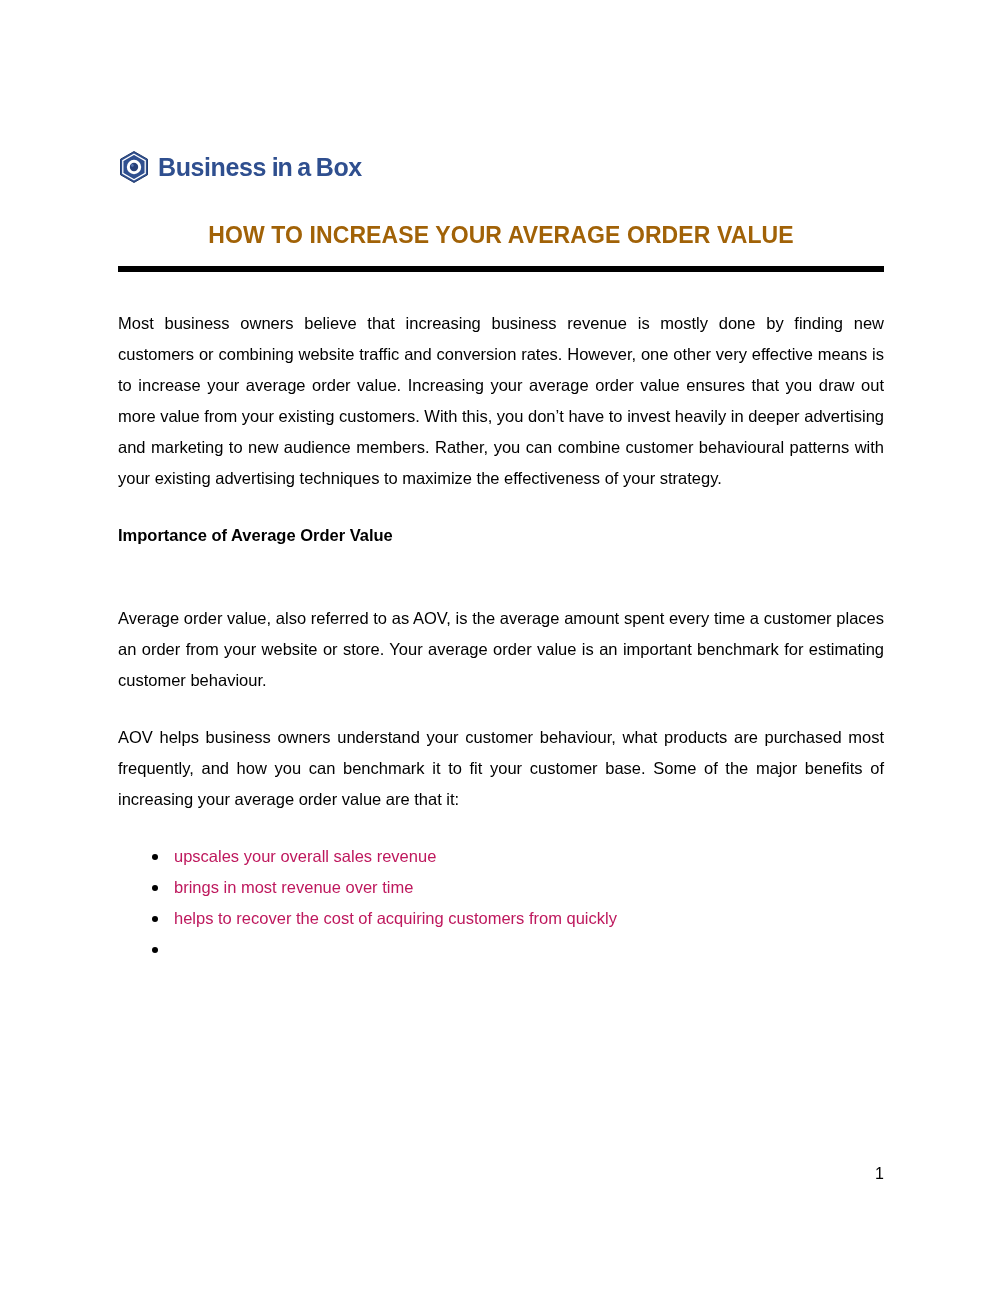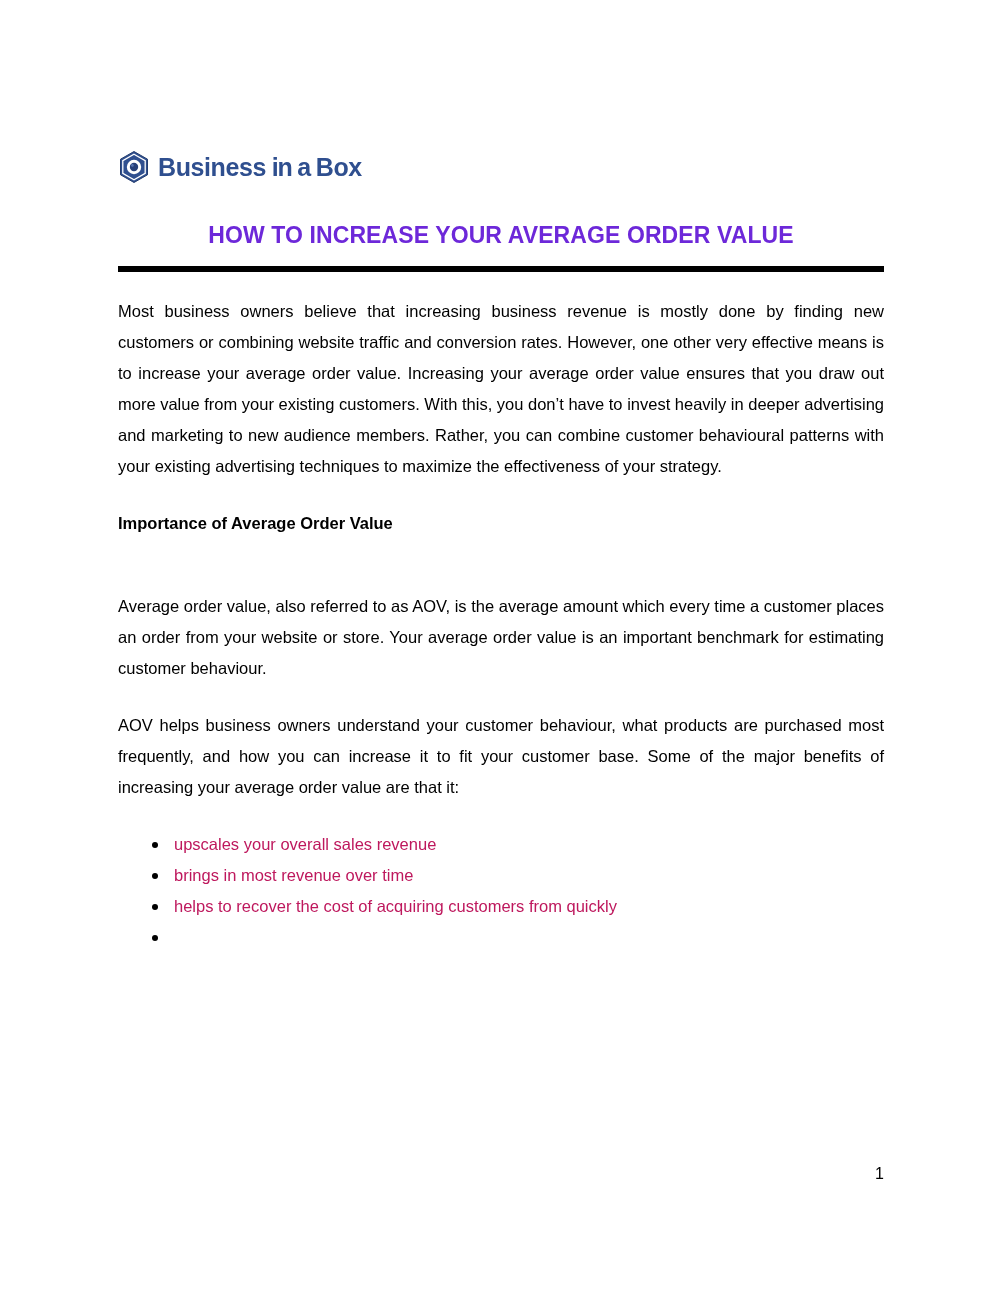--- a/index.html
+++ b/index.html
@@ -53,38 +53,38 @@
   
   .doc-title {
     position: absolute;
     left: 118px;
     top: 222px;
     width: 766px;
     text-align: center;
     font-size: 23px;
     font-weight: bold;
     letter-spacing: 0.1px;
-    color: #6d28d9;
+    color: #a16207;
     line-height: 1.2;
   }
 
   .title-rule {
     position: absolute;
     left: 118px;
     top: 266px;
     width: 766px;
     height: 6px;
     background: #000000;
   }
 
   
   .content {
     position: absolute;
     left: 118px;
-    top: 296px;
+    top: 308px;
     width: 766px;
   }
 
   p.body-text {
     margin: 0 0 26px 0;
     font-size: 16.5px;
     line-height: 31px;
     text-align: justify;
     text-justify: inter-word;
     color: #000000;
@@ -157,23 +157,23 @@
 
   <div class="content">
 
     <p class="body-text">Most business owners believe that increasing business revenue is mostly done by finding new customers or combining website traffic and conversion rates. However, one other very effective means is to increase your average order value. Increasing your average order value ensures that you draw out more value from your existing customers. With this, you don’t have to invest heavily in deeper advertising and marketing to new audience members. Rather, you can combine customer behavioural patterns with your existing advertising techniques to maximize the effectiveness of your strategy.</p>
 
 
     <h2 class="sub-heading">Importance of Average Order Value</h2>
 
     <div class="heading-gap"></div>
 
-    <p class="body-text">Average order value, also referred to as AOV, is the average amount which every time a customer places an order from your website or store. Your average order value is an important benchmark for estimating customer behaviour.</p>
+    <p class="body-text">Average order value, also referred to as AOV, is the average amount spent every time a customer places an order from your website or store. Your average order value is an important benchmark for estimating customer behaviour.</p>
 
-    <p class="body-text">AOV helps business owners understand your customer behaviour, what products are purchased most frequently, and how you can increase it to fit your customer base.  Some of the major benefits of increasing your average order value are that it:</p>
+    <p class="body-text">AOV helps business owners understand your customer behaviour, what products are purchased most frequently, and how you can benchmark it to fit your customer base.  Some of the major benefits of increasing your average order value are that it:</p>
 
     <ul class="benefit-list">
       <li>
         <span class="bullet-dot"></span>
         <span>upscales your overall sales revenue</span>
       </li>
       <li>
         <span class="bullet-dot"></span>
         <span>brings in most revenue over time</span>
       </li>

